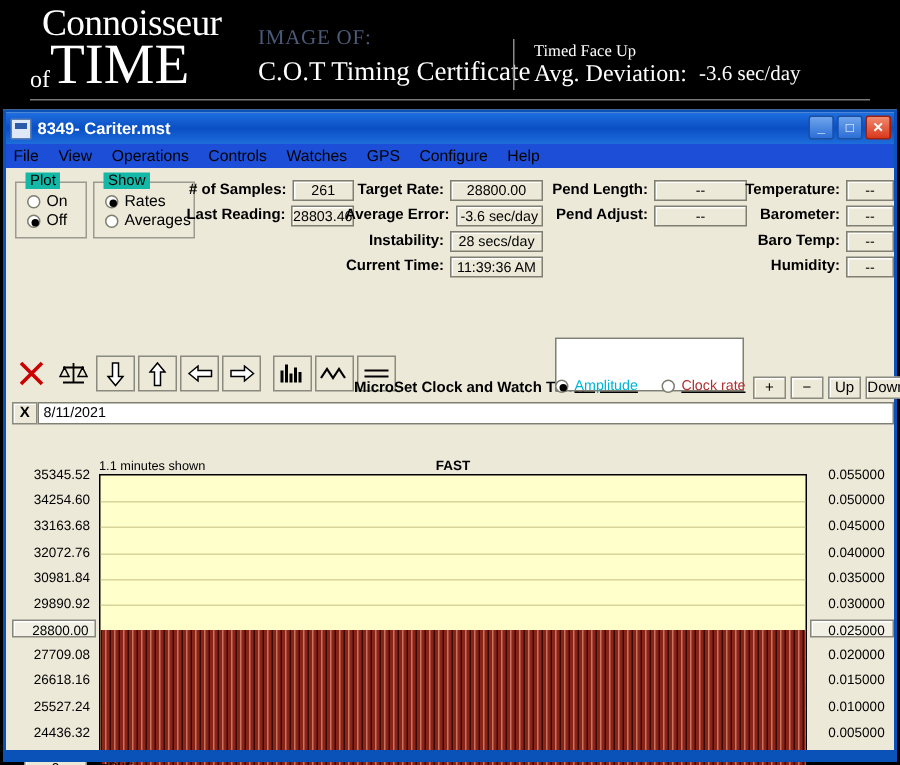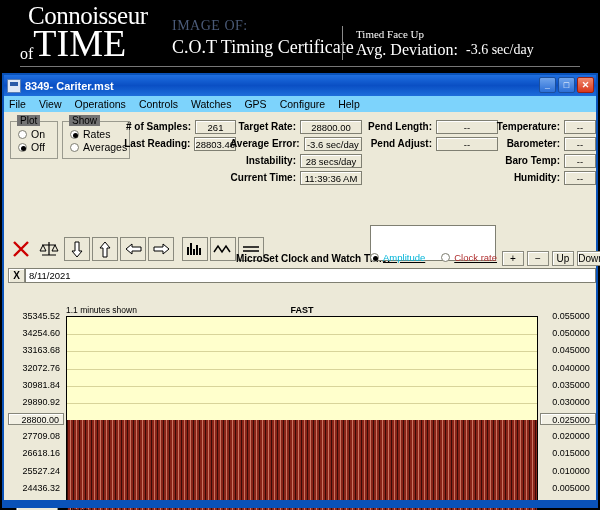--- a/index.html
+++ b/index.html
@@ -56,28 +56,28 @@
              background:#2b5ba8; }
   .tb-title { white-space: nowrap; }
   .tb-buttons { position: absolute; right: 2px; top: 2px; display: flex; gap: 2px; }
   .tb-btn { width: 17px; height: 16px; border: 1px solid #1c4f9c; border-radius: 2px;
             background: linear-gradient(to bottom,#6fa4ec,#2c6fd6);
             color:#fff; font-size: 9px; line-height: 14px; text-align: center;
             font-weight: bold; }
   .tb-btn.close { background: linear-gradient(to bottom,#f08a6e,#d8381c);
                   border-color:#9c2010; }
 
-  .menubar { height: 16px; background: #7dd3fc; display: flex; align-items: center;
+  .menubar { height: 16px; background: #1d4ed8; display: flex; align-items: center;
              font-size: 10.5px; color: #000; padding-left: 3px; gap: 9px; }
   .menubar span { padding: 0 2px; }
 
   
   .panelarea { position: relative; height: 83px; background: #ece9d8; }
   .grp { position: absolute; border: 1px solid #9a9a8e; background: transparent; }
-  .grp > .grp-title { position: absolute; top: -7px; left: 6px; background: #737373;
+  .grp > .grp-title { position: absolute; top: -7px; left: 6px; background: #14b8a6;
                       font-size: 10px; padding: 0 3px; }
   .radio-row { display: flex; align-items: center; font-size: 10.5px; gap: 4px;
                margin: 1px 0 0 7px; }
   .radio { width: 9px; height: 9px; border-radius: 50%; border: 1px solid #7d7d70;
            background: #fff; position: relative; flex: none; }
   .radio.on:after { content:""; position:absolute; left:2px; top:2px; width:5px; height:5px;
            border-radius:50%; background:#000; }
 
   .fieldrow { display: flex; align-items: center; justify-content: flex-end;
               height: 15px; margin-bottom: 2px; }

